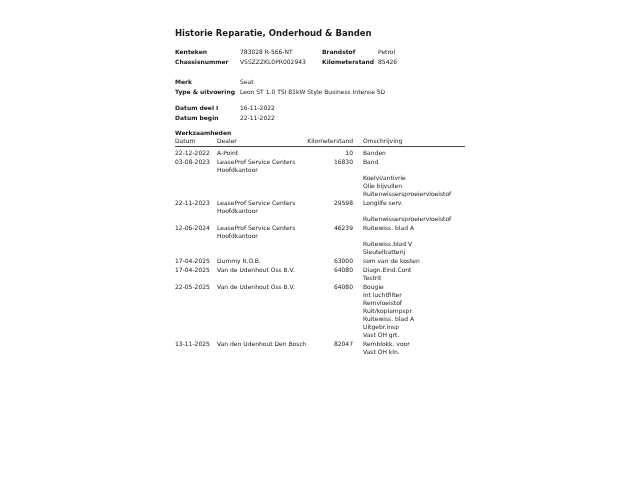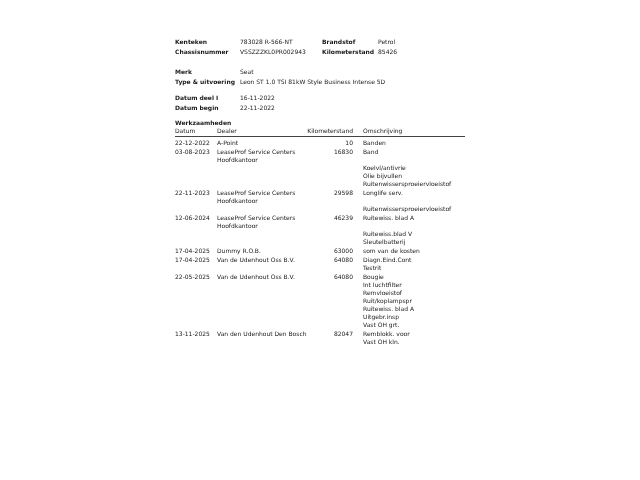--- a/index.html
+++ b/index.html
@@ -26,20 +26,21 @@
   .wz-row .c{white-space:nowrap;}
   .wz-row .km{text-align:right;}
   .wz-row .oms{padding-left:10px;box-sizing:border-box;}
   .line{line-height:8px;min-height:8px;white-space:nowrap;}
 </style>
 </head>
 <body>
 
 <div class="doc">
 
+  <div class="title">Historie Reparatie, Onderhoud &amp; Banden</div>
 
   <div class="pairs">
     <div class="pair-row">
       <div class="lbl">Kenteken</div>
       <div>783028 R-566-NT</div>
       <div class="lbl">Brandstof</div>
       <div>Petrol</div>
     </div>
     <div class="pair-row">
       <div class="lbl">Chassisnummer</div>

